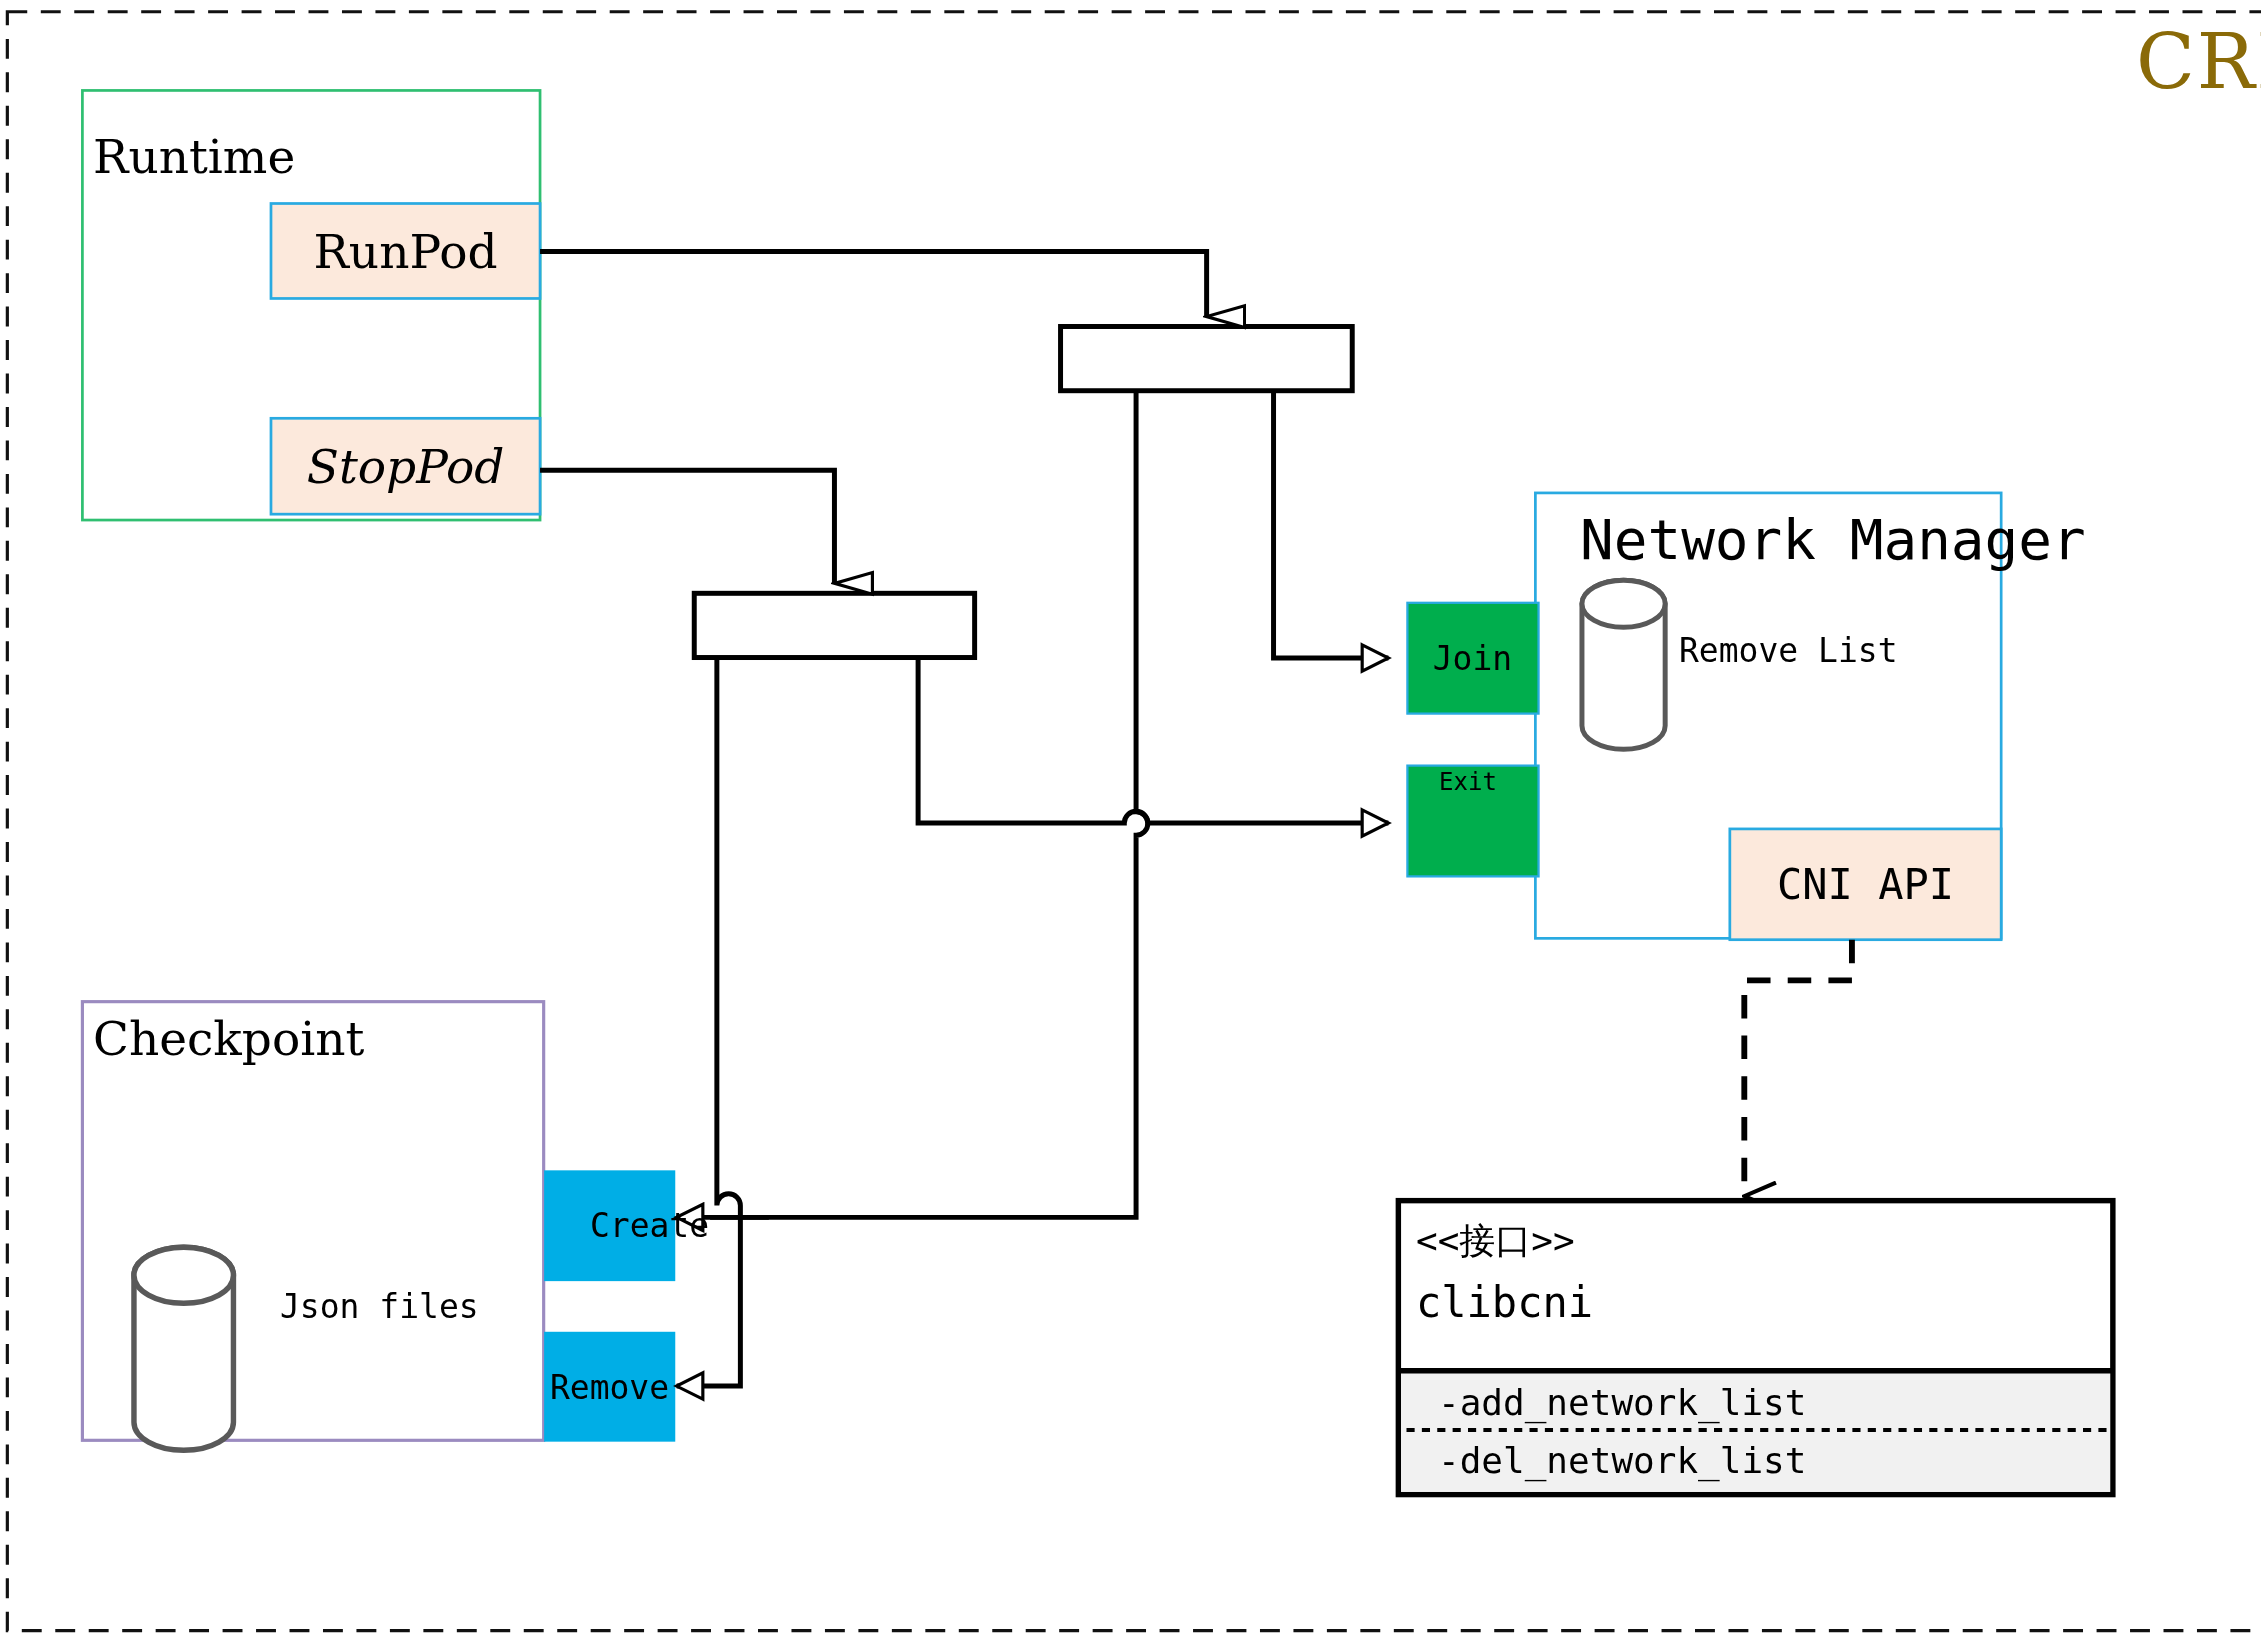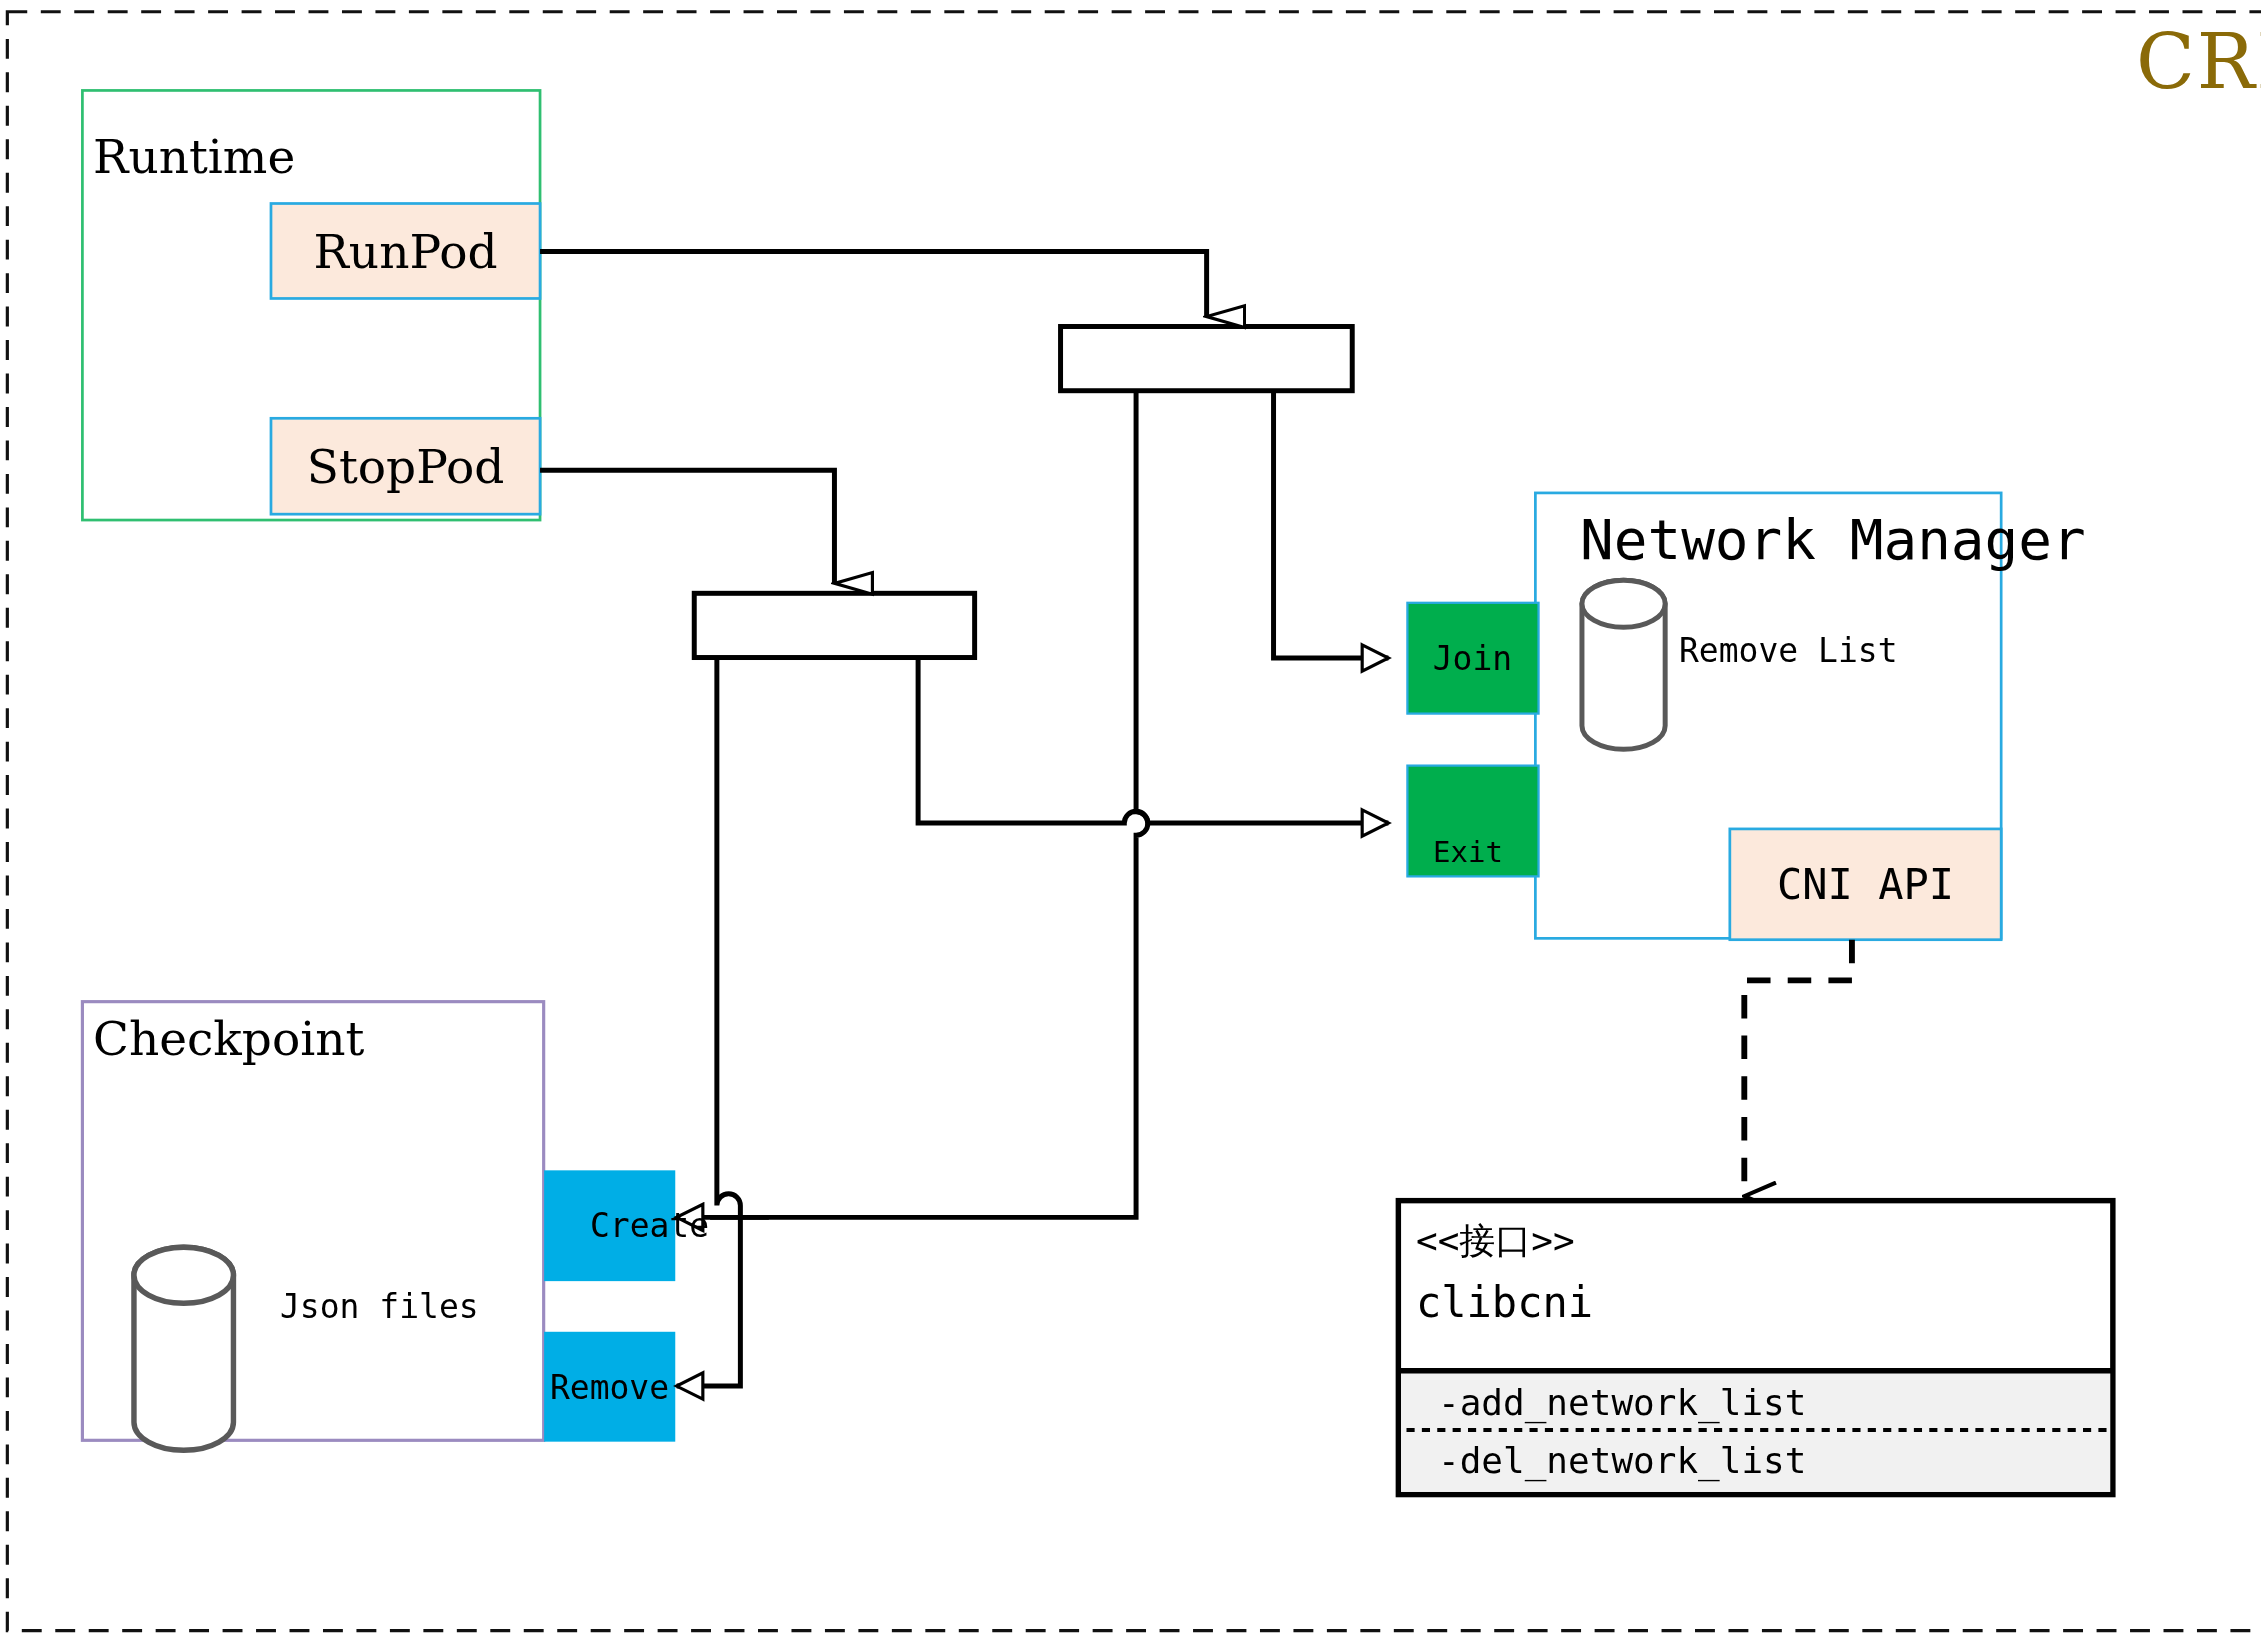--- a/index.html
+++ b/index.html
@@ -89,31 +89,31 @@
     <rect x="3092" y="2655" width="1580" height="650" fill="#ffffff" stroke="#000" stroke-width="12"></rect>
     <rect x="3098" y="3031" width="1568" height="268" fill="#f1f1f1" stroke="none"></rect>
     <line x1="3092" y1="3031" x2="4672" y2="3031" stroke="#000" stroke-width="12"></line>
     <line x1="3110" y1="3162" x2="4660" y2="3162" stroke="#000" stroke-width="9" stroke-dasharray="18 16"></line>
   </svg>
 
   <div class="lbl serif" style="left:2136px;top:17px;font-size:77px;color:#8a6a08;letter-spacing:1.8px;">CRI</div>
 
   <div class="lbl serif" style="left:93px;top:97px;font-size:47px;margin-top:32px;">Runtime</div>
   <div class="lbl serif ctr" style="left:271px;top:204px;width:269px;height:95px;font-size:47px;">RunPod</div>
-  <div class="lbl serif ctr" style="left:271px;top:418px;width:269px;height:96px;font-size:47px;">StopPod</div>
+  <div class="lbl serif ctr" style="left:271px;top:418px;width:269px;height:96px;font-size:47px;font-style:italic;">StopPod</div>
 
   <div class="lbl serif" style="left:93px;top:1011px;font-size:47px;">Checkpoint</div>
   <div class="lbl mono" style="left:280px;top:1287px;font-size:33px;">Json files</div>
   <div class="lbl mono ctr" style="left:544px;top:1170px;width:131px;height:111px;font-size:33px;margin-left:40px;">Create</div>
   <div class="lbl mono ctr" style="left:544px;top:1332px;width:131px;height:110px;font-size:33px;">Remove</div>
 
   <div class="lbl mono" style="left:1580px;top:507px;font-size:56px;">Network Manager</div>
   <div class="lbl mono" style="left:1679px;top:631px;font-size:33px;">Remove List</div>
   <div class="lbl mono ctr" style="left:1407px;top:603px;width:131px;height:111px;font-size:33px;">Join</div>
-  <div class="lbl mono ctr" style="left:1407px;top:796px;width:122px;height:111px;font-size:29px;">Exit</div>
+  <div class="lbl mono ctr" style="left:1407px;top:726px;width:122px;height:111px;font-size:24px;">Exit</div>
   <div class="lbl mono ctr" style="left:1730px;top:829px;width:271px;height:111px;font-size:42px;">CNI API</div>
 
   <div class="lbl mono" style="left:1416px;top:1217px;font-size:36px;">&lt;&lt;接口&gt;&gt;</div>
   <div class="lbl mono" style="left:1416px;top:1278px;font-size:42px;">clibcni</div>
   <div class="lbl mono" style="left:1438px;top:1382px;font-size:36px;">-add_network_list</div>
   <div class="lbl mono" style="left:1438px;top:1440px;font-size:36px;">-del_network_list</div>
 
 </div>
 
 

